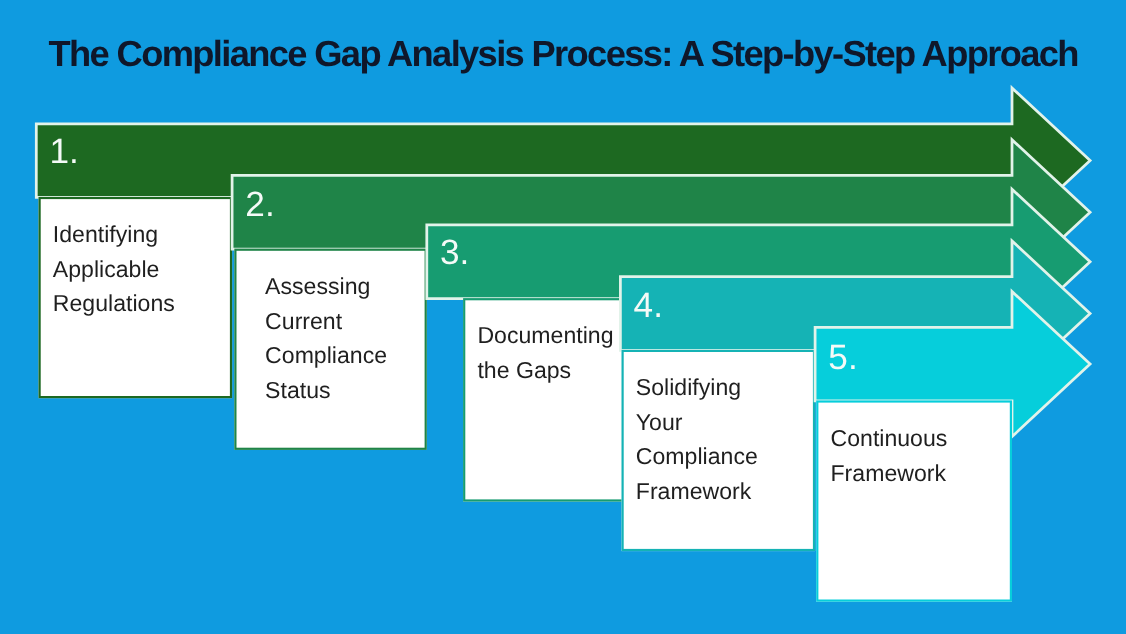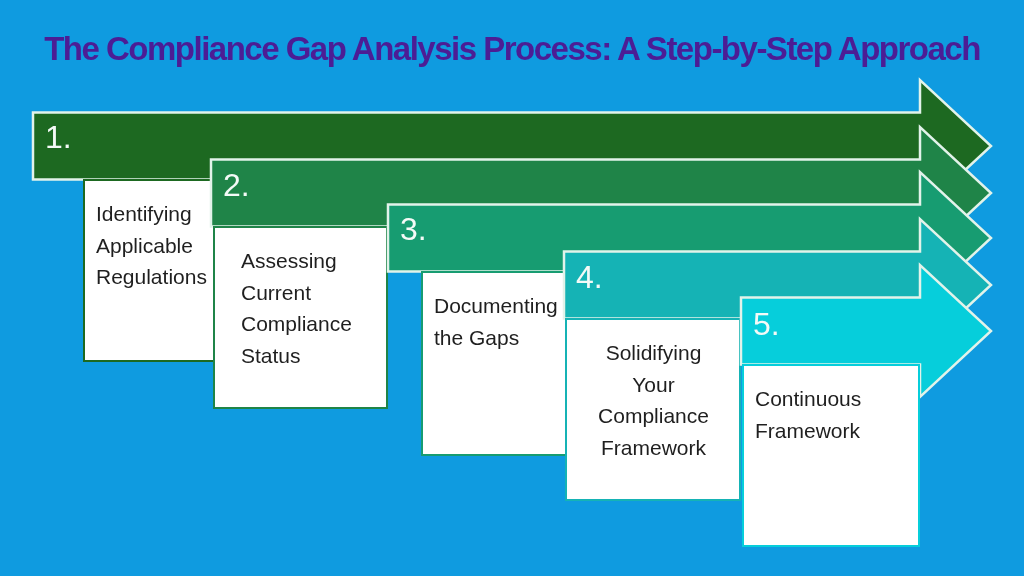--- a/index.html
+++ b/index.html
@@ -47,32 +47,32 @@
   .s5 .arrow-svg{left:739px;top:260.5px;}
 
   .s1{z-index:10}.s2{z-index:20}.s3{z-index:30}.s4{z-index:40}.s5{z-index:50}
 
   .s1 .step-number{left:45px;top:118px;}
   .s2 .step-number{left:223px;top:166px;}
   .s3 .step-number{left:400px;top:210px;}
   .s4 .step-number{left:576px;top:258px;}
   .s5 .step-number{left:753px;top:305px;}
 
-  .s1 .card{left:35px;top:179px;width:176px;height:183px;margin-left:48px;}
+  .s1 .card{left:35px;top:179px;width:176px;height:183px;}
   .s2 .card{left:213px;top:226px;width:175px;height:183px;padding-left:26px;}
   .s3 .card{left:389px;top:271px;width:175px;height:185px;}
   .s4 .card{left:565px;top:318px;width:176px;height:183px;}
   .s5 .card{left:742px;top:364px;width:178px;height:183px;}
 </style>
 </head>
 <body style="background-color: rgb(15, 155, 224);">
 
 <div class="stage">
 
-  <div class="title" style="color: #4c1d95;">The Compliance Gap Analysis Process: A Step-by-Step Approach</div>
+  <div class="title" style="color: #0f172a;">The Compliance Gap Analysis Process: A Step-by-Step Approach</div>
 
   <div class="step s1">
     <svg class="arrow-svg" width="962" height="140">
       <polygon points="2,36.5 889,36.5 889,4 960,70 889,136 889,103.5 2,103.5" fill="#1d6921" stroke="#e2f3ea"></polygon>
     </svg>
     <div class="step-number" style="color: rgb(244, 250, 247);">1.</div>
     <div class="card" style="border-color: rgb(29, 105, 33);">Identifying
 Applicable
 Regulations</div>
   </div>
@@ -95,21 +95,21 @@
     <div class="step-number" style="color: rgb(244, 250, 247);">3.</div>
     <div class="card" style="border-color: rgb(23, 156, 113); margin-left: 32px;">Documenting
 the Gaps</div>
   </div>
 
   <div class="step s4">
     <svg class="arrow-svg" width="431" height="140">
       <polygon points="2,36.5 358,36.5 358,4 429,70 358,136 358,103.5 2,103.5" fill="#15b3b5" stroke="#e2f3ea"></polygon>
     </svg>
     <div class="step-number" style="color: rgb(244, 250, 247);">4.</div>
-    <div class="card" style="border-color: rgb(21, 179, 181); text-align: center;">Solidifying
+    <div class="card" style="border-color: rgb(21, 179, 181);">Solidifying
 Your
 Compliance
 Framework</div>
   </div>
 
   <div class="step s5">
     <svg class="arrow-svg" width="254" height="140">
       <polygon points="2,36.5 181,36.5 181,4 252,70 181,136 181,103.5 2,103.5" fill="#06cedb" stroke="#e2f3ea"></polygon>
     </svg>
     <div class="step-number" style="color: rgb(244, 250, 247);">5.</div>

